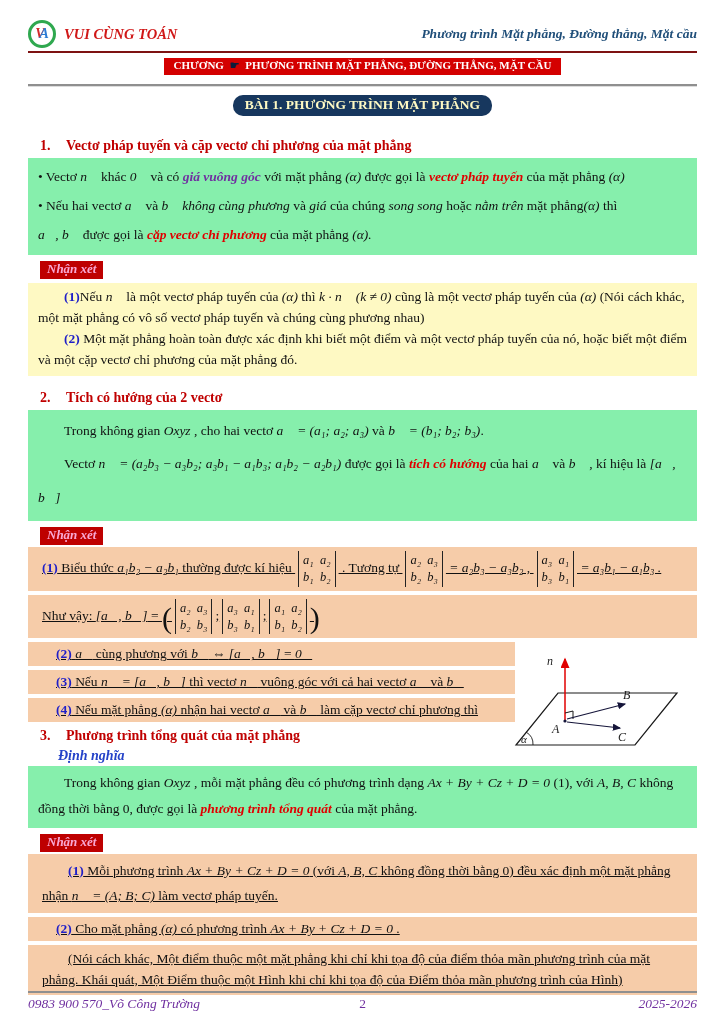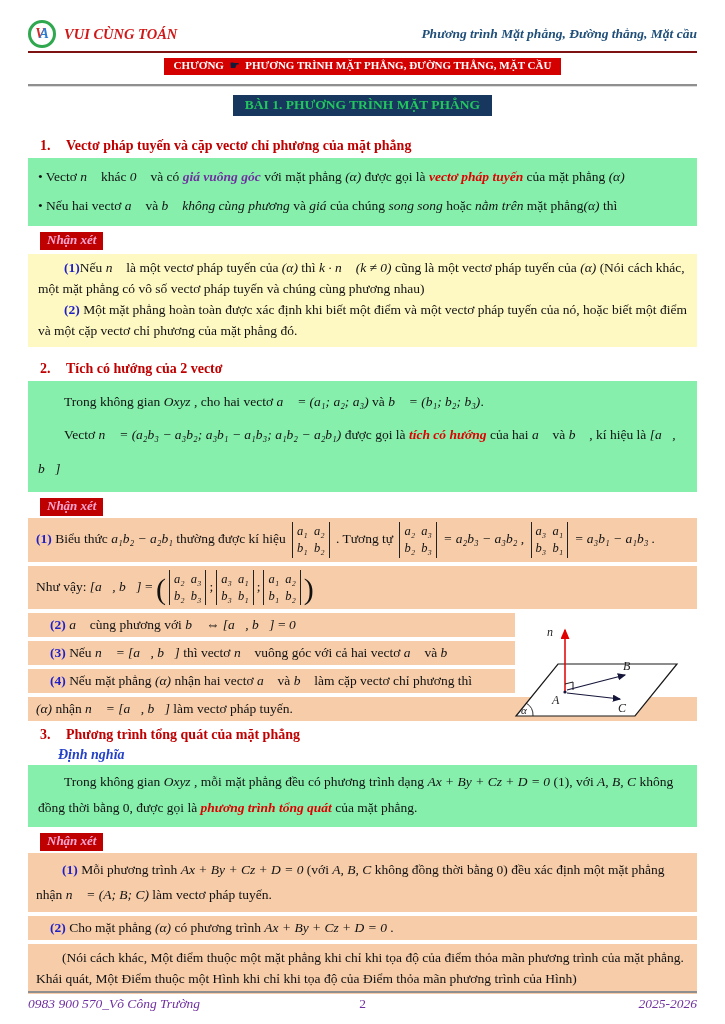--- a/index.html
+++ b/index.html
@@ -14,33 +14,33 @@
   .lv{color:#d42a2a;font-size:14px;margin-right:-5px;}
   .la{color:#2c7bd4;font-size:14px;}
   .brand{color:#d01818;font-style:italic;font-weight:bold;font-size:14.5px;margin-left:8px;}
   .hsub{margin-left:auto;color:#1f4e79;font-style:italic;font-weight:bold;font-size:13.5px;}
   
   .bannerwrap{text-align:center;margin-top:4px;}
   .banner-red{display:inline-block;background:#d40000;color:#ffffff;font-weight:bold;
               font-size:11px;padding:1px 10px 3px;}
   .hand{color:#101c3a;font-style:normal;padding:0 3px;}
   .rule{height:2px;background:#8f8f8f;border-bottom:1px solid #dcdcdc;margin:9px 0 8px;}
-  .banner-blue{display:inline-block;background:#17375e;color:#22c55e;font-weight:bold;
-               font-size:13.5px;padding:2px 12px 3px;}
+  .banner-blue{display:inline-block;background:#17375e;color:#fef9c3;font-weight:bold;
+               font-size:13.5px;padding:2px 12px 3px;border-radius:10px;}
   
   .sech{color:#c00000;font-weight:bold;font-size:14px;margin:14px 0 4px 12px;}
   .sech .n{display:inline-block;width:26px;}
   .subh{color:#2442c8;font-weight:bold;font-style:italic;font-size:14px;margin:2px 0 2px 30px;}
   
   .box-y{background:#86efac;padding:4px 10px 6px;margin:2px 0;}
   .box-p{background:#fef9c3;padding:4px 10px 5px;margin:2px 0;}
   .lh-wide{line-height:2.15;}
   .lh-med{line-height:1.55;}
   .ind{text-indent:26px;}
-  .row{background:#f6cca9;padding:4px 8px;margin-bottom:4px;box-sizing:border-box;}
+  .row{background:#f6cca9;padding:4px 14px;margin-bottom:4px;box-sizing:border-box;text-decoration:underline;}
   .narrow{width:calc(100% - 182px);}
   .m{font-style:italic;}
   .tr{color:#e00000;font-weight:bold;font-style:italic;}
   .tp{color:#7030a0;font-weight:bold;font-style:italic;}
   .nb{color:#1f1fc8;font-weight:bold;}
   .note-label{display:inline-block;background:#be0000;color:#f9a8d4;font-weight:bold;font-style:italic;
               font-size:13px;padding:0 7px 2px;margin:4px 0 2px 12px;}
   .det{display:inline-flex;flex-direction:column;align-items:center;vertical-align:middle;
        border-left:1.4px solid #222;border-right:1.4px solid #222;padding:1px 4px;margin:0 3px;
        font-style:italic;line-height:1.35;white-space:pre;font-size:12.5px;}
@@ -82,20 +82,21 @@
   <div class="bannerwrap">
     <span class="banner-blue">BÀI 1. PHƯƠNG TRÌNH MẶT PHẲNG</span>
   </div>
 
   
   <div class="sech" style="margin-top:22px;"><span class="n">1.</span><span>Vectơ pháp tuyến và cặp vectơ chỉ phương của mặt phẳng</span></div>
 
   <div class="box-y lh-wide">
     <div><span>• Vectơ </span><span class="m">n⃗</span><span> khác </span><span class="m">0⃗</span><span> và có </span><span class="tp">giá vuông góc</span><span> với mặt phẳng </span><span class="m">(α)</span><span> được gọi là </span><span class="tr">vectơ pháp tuyến</span><span> của mặt phẳng </span><span class="m">(α)</span></div>
     <div><span>• Nếu hai vectơ </span><span class="m">a⃗</span><span> và </span><span class="m">b⃗</span><span> </span><span class="m">không cùng phương</span><span> và </span><span class="m">giá</span><span> của chúng </span><span class="m">song song</span><span> hoặc </span><span class="m">nằm trên</span><span> mặt phẳng</span><span class="m">(α)</span><span> thì</span></div>
+    <div><span class="m">a⃗, b⃗</span><span> được gọi là </span><span class="tr">cặp vectơ chỉ phương</span><span> của mặt phẳng </span><span class="m">(α).</span></div>
   </div>
 
   <div class="note-label">Nhận xét</div>
 
   <div class="box-p lh-med">
     <div class="ind"><span class="nb">(1)</span><span>Nếu </span><span class="m">n⃗</span><span> là một vectơ pháp tuyến của </span><span class="m">(α)</span><span> thì </span><span class="m">k · n⃗ (k ≠ 0)</span><span> cũng là một vectơ pháp tuyến của </span><span class="m">(α)</span><span> (Nói cách khác, một mặt phẳng có vô số vectơ pháp tuyến và chúng cùng phương nhau)</span></div>
     <div class="ind"><span class="nb">(2)</span><span> Một mặt phẳng hoàn toàn được xác định khi biết một điểm và một vectơ pháp tuyến của nó, hoặc biết một điểm và một cặp vectơ chỉ phương của mặt phẳng đó.</span></div>
   </div>
 
   
@@ -112,21 +113,20 @@
     <div class="row"><span class="nb">(1)</span><span> Biểu thức </span><span class="m">a₁b₂ − a₂b₁</span><span> thường được kí hiệu </span><span class="det"><span>a₁  a₂</span><span>b₁  b₂</span></span><span> . Tương tự </span><span class="det"><span>a₂  a₃</span><span>b₂  b₃</span></span><span class="m"> = a₂b₃ − a₃b₂ , </span><span class="det"><span>a₃  a₁</span><span>b₃  b₁</span></span><span class="m"> = a₃b₁ − a₁b₃ .</span></div>
 
     <div class="row"><span>Như vậy: </span><span class="vb">[a⃗, b⃗]</span><span> = </span><span class="bp">(</span><span class="det"><span>a₂  a₃</span><span>b₂  b₃</span></span><span>;</span><span class="det"><span>a₃  a₁</span><span>b₃  b₁</span></span><span>;</span><span class="det"><span>a₁  a₂</span><span>b₁  b₂</span></span><span class="bp">)</span></div>
 
     <div class="row narrow"><span class="nb" style="margin-left:14px;">(2)</span><span> </span><span class="m">a⃗</span><span> cùng phương với </span><span class="m">b⃗</span><span> ⇔ </span><span class="vb">[a⃗, b⃗]</span><span> = </span><span class="m">0⃗</span></div>
 
     <div class="row narrow"><span class="nb" style="margin-left:14px;">(3)</span><span> Nếu </span><span class="m">n⃗ = [a⃗, b⃗]</span><span> thì vectơ </span><span class="m">n⃗</span><span> vuông góc với cả hai vectơ </span><span class="m">a⃗</span><span> và </span><span class="m">b⃗</span></div>
 
     <div class="row narrow"><span class="nb" style="margin-left:14px;">(4)</span><span> Nếu mặt phẳng </span><span class="m">(α)</span><span> nhận hai vectơ </span><span class="m">a⃗</span><span> và </span><span class="m">b⃗</span><span> làm cặp vectơ chỉ phương thì</span></div>
 
-    <div class="row"><span class="m">(α)</span><span> nhận </span><span class="m">n⃗ = [a⃗, b⃗]</span><span> làm vectơ pháp tuyến.</span></div>
 
     <div class="diagram">
       <svg width="196" height="110" viewBox="0 0 196 110">
         <defs>
           <marker id="mb" markerWidth="9" markerHeight="8" refX="6" refY="3" orient="auto">
               <path d="M0,0 L7,3 L0,6 z" fill="#15153a"></path>
             </marker>
           <marker id="mr" markerWidth="9" markerHeight="8" refX="6" refY="3" orient="auto">
               <path d="M0,0 L7,3 L0,6 z" fill="#e00000"></path>
             </marker>

